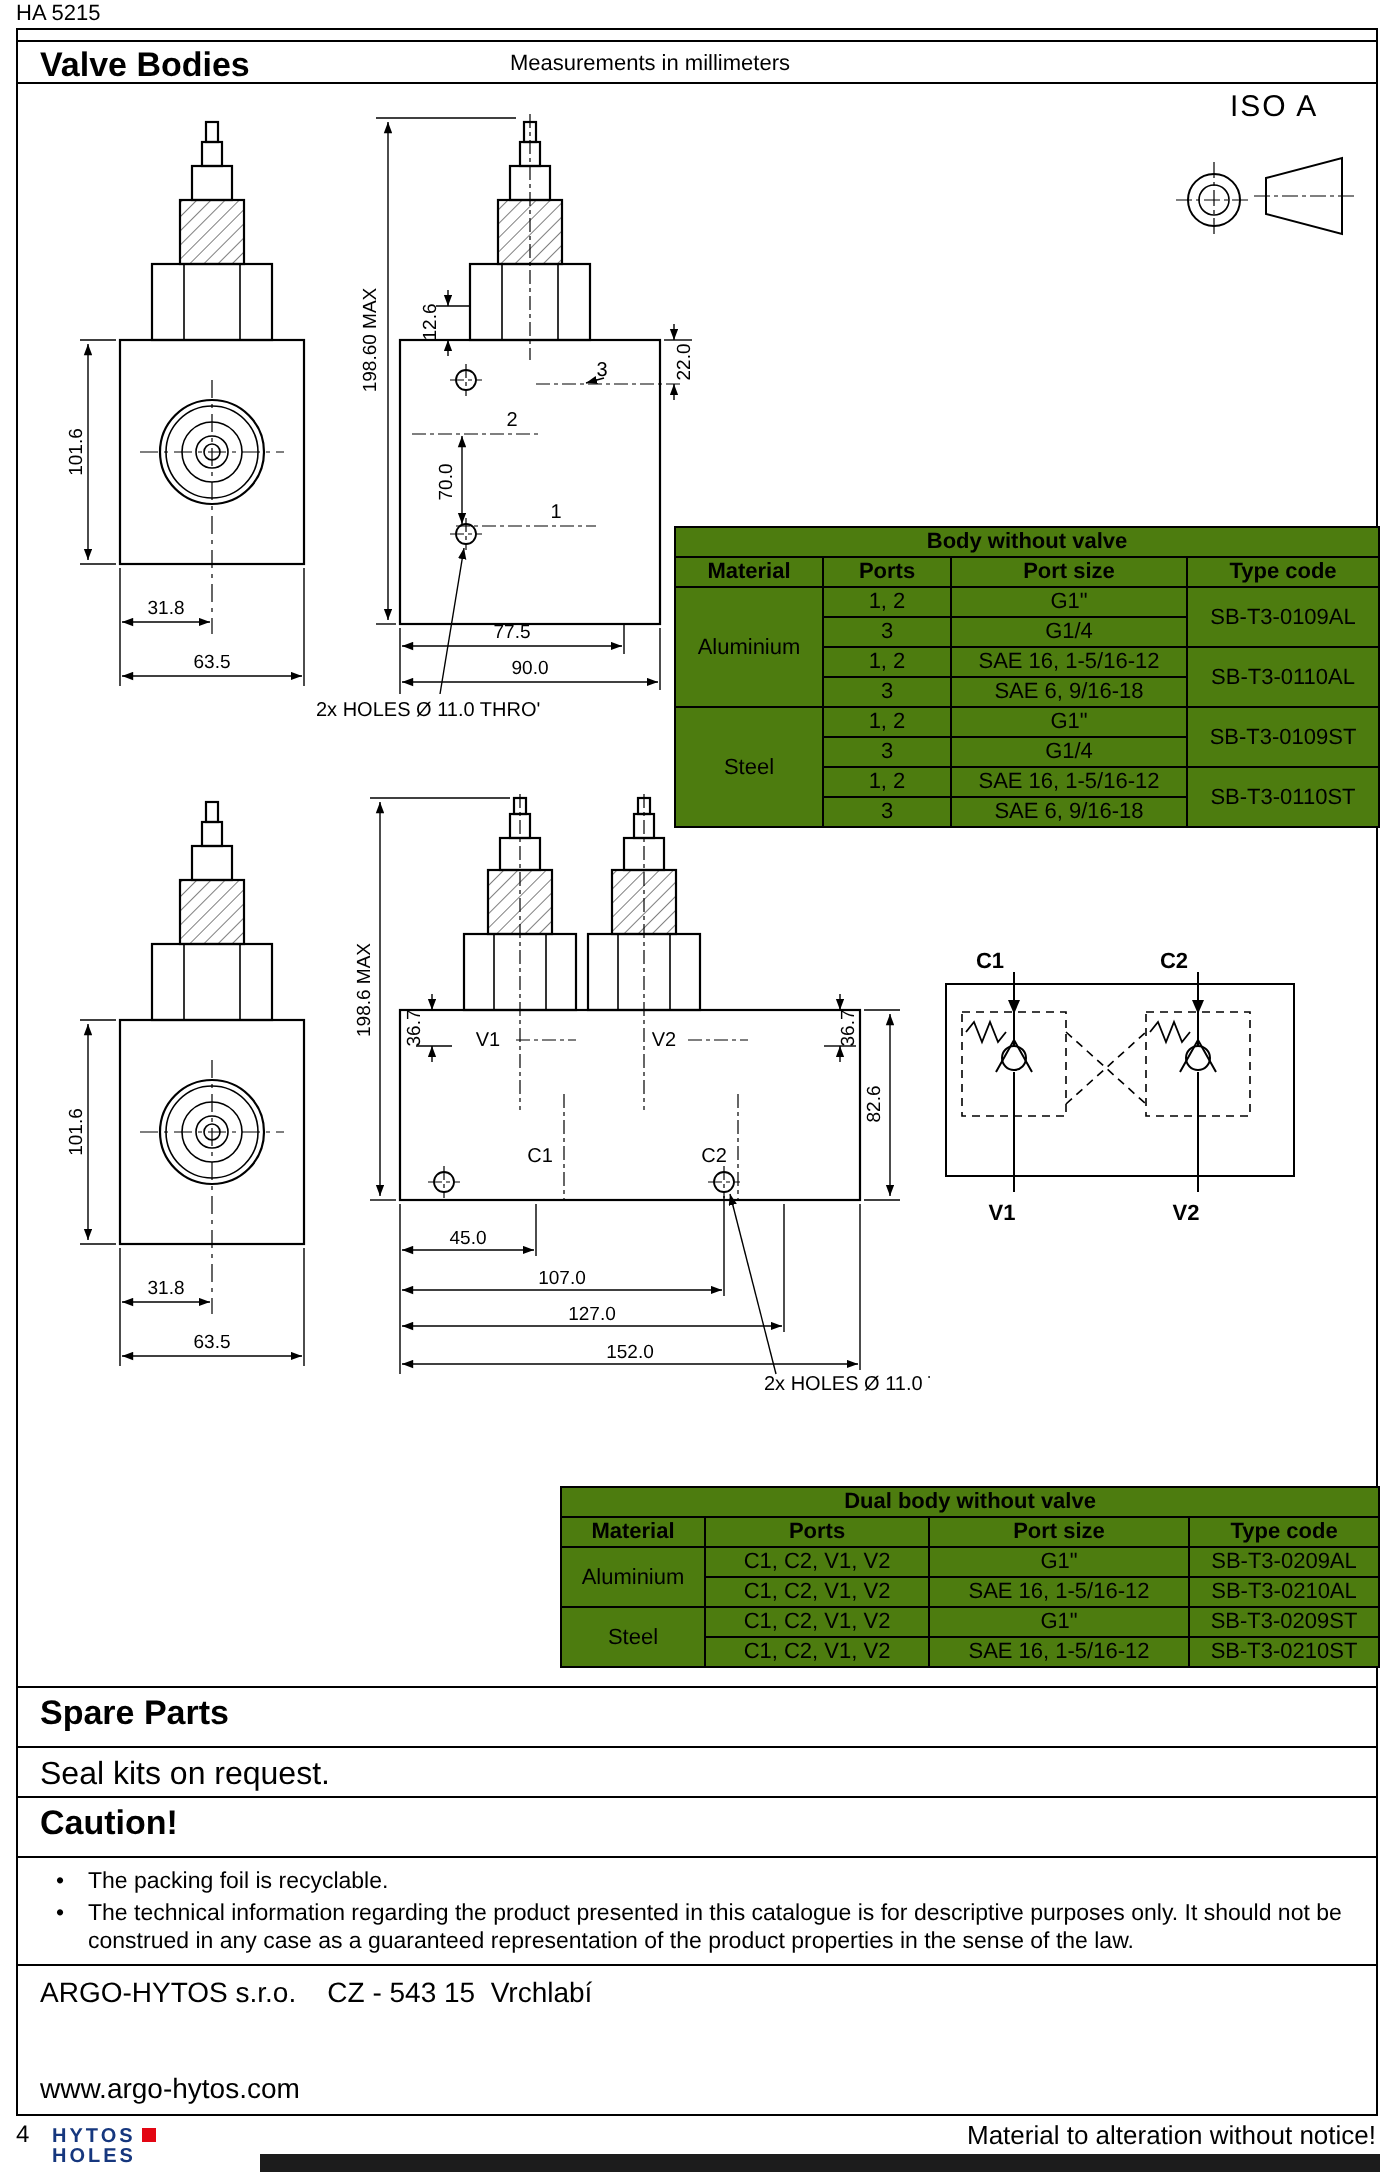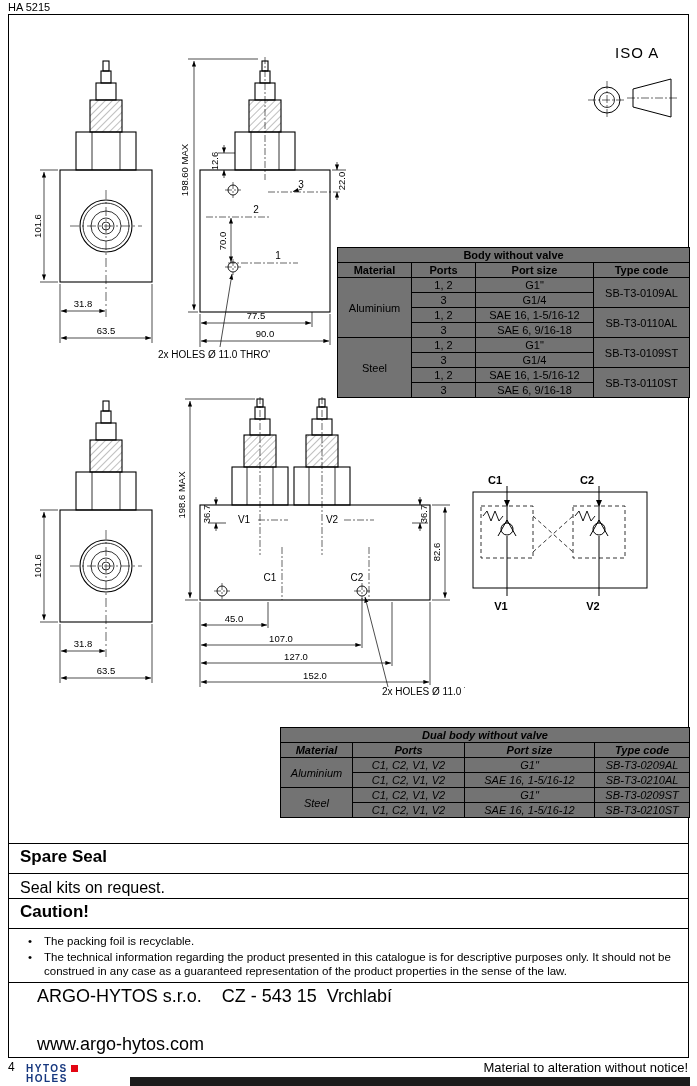--- a/index.html
+++ b/index.html
@@ -14,29 +14,29 @@
                 border-top:1px solid #000; border-bottom:1px solid #000; }
   .h1 { font-size:17px; font-weight:bold; }
   .subtitle { font-size:11px; }
   svg.draw { position:absolute; }
   svg text { font-family:"Liberation Sans", sans-serif; font-size:9.5px; fill:#000; stroke:none; }
   svg text.port { font-size:10px; }
   svg text.note { font-size:10px; }
   svg text.lbl  { font-size:11px; font-weight:bold; }
   svg text.iso  { font-size:15px; letter-spacing:1px; }
   .dtable { position:absolute; border-collapse:collapse; table-layout:fixed;
-            font-size:11px; line-height:12px; background:#737373; }
+            font-size:11px; line-height:12px; background:#4d7c0f;margin-top:16px; }
   .dtable td { border:1px solid #000; text-align:center; padding:1px 2px; white-space:nowrap; overflow:hidden; }
   .dtable .tt, .dtable .th { font-weight:bold; }
   .notetext { position:absolute; font-size:12px; }
   .secbody { position:absolute; font-size:16px; }
   .bullets { position:absolute; left:28px; top:934px; width:652px; font-size:11.5px; line-height:14px; }
   .bullets .item { display:flex; margin-bottom:2px; }
   .bullets .b { width:16px; flex:0 0 16px; }
-  .contact { font-size:18px; line-height:16px;margin-left:17px; }
+  .contact { font-size:14px; line-height:16px; }
   .pre { white-space:pre-wrap; }
   .email { text-decoration:underline; }
   .pagenum { position:absolute; left:8px; top:1060px; font-size:12px; }
   .altnote { position:absolute; right:9px; top:1060px; font-size:13px; }
   .logo { position:absolute; left:26px; top:1064px; font-weight:bold; font-size:10px;
           line-height:10px; color:#16377e; letter-spacing:1.5px; }
   .logo .sq { display:inline-block; width:7px; height:7px; background:#e30613; margin-left:3px; }
   .footbar { position:absolute; left:130px; top:1077px; width:560px; height:9px; background:#1c1c1c; }
 </style>
 </head>
@@ -44,20 +44,24 @@
 
 <div class="page">
 
   <div class="docnum">HA 5215</div>
 
   <div class="hline" style="left:8px; top:14px; width:681px;"></div>
   <div class="vline" style="left:8px; top:14px; height:1043px;"></div>
   <div class="vline" style="left:688px; top:14px; height:1043px;"></div>
   <div class="hline" style="left:8px; top:1057px; width:681px;"></div>
 
+  <div class="titlestrip">
+    <span class="h1 abs" style="left:12px; top:2px;">Valve Bodies</span>
+    <span class="subtitle abs" style="left:247px; top:5px;">Measurements in millimeters</span>
+  </div>
 
   <svg class="draw" style="left:575px; top:42px;" width="112" height="80" viewBox="0 0 112 80">
     <text class="iso" x="40" y="16">ISO A</text>
     <g stroke="#000" fill="none" stroke-width="1">
       <circle cx="32" cy="58" r="13"></circle>
       <circle cx="32" cy="58" r="7.5" stroke-width="0.8"></circle>
       <g stroke-width="0.6" stroke-dasharray="8 2 2 2">
         <line x1="13" y1="58" x2="51" y2="58"></line>
         <line x1="32" y1="39" x2="32" y2="77"></line>
         <line x1="52" y1="56" x2="104" y2="56"></line>
@@ -358,21 +362,21 @@
       </g>
       <path d="M39,30 L45,30 L42,37 Z" fill="#000" stroke="none"></path>
       <path d="M131,30 L137,30 L134,37 Z" fill="#000" stroke="none"></path>
     </g>
     <text class="lbl" x="30" y="14" text-anchor="middle">C1</text>
     <text class="lbl" x="122" y="14" text-anchor="middle">C2</text>
     <text class="lbl" x="36" y="140" text-anchor="middle">V1</text>
     <text class="lbl" x="128" y="140" text-anchor="middle">V2</text>
   </svg>
 
-  <table class="dtable" style="left:280px; top:727px; width:409px;font-style:italic;">
+  <table class="dtable" style="left:280px; top:727px; width:409px;">
     <colgroup>
         <col style="width:72px">
         <col style="width:112px">
         <col style="width:130px">
         <col style="width:95px">
       </colgroup>
     <tbody>
         <tr>
           <td colspan="4" class="tt">Dual body without valve</td>
         </tr>
@@ -402,21 +406,21 @@
     <tr>
       <td>C1, C2, V1, V2</td>
       <td>SAE 16, 1-5/16-12</td>
       <td>SB-T3-0210ST</td>
     </tr>
   </tbody>
     </table>
 
 
   <div class="hline" style="left:8px; top:843px; width:681px;"></div>
-  <div class="abs h1" style="left:20px; top:847px;">Spare Seal</div>
+  <div class="abs h1" style="left:20px; top:847px;">Spare Parts</div>
   <div class="hline" style="left:8px; top:873px; width:681px;"></div>
   <div class="secbody" style="left:20px; top:879px;">Seal kits on request.</div>
   <div class="hline" style="left:8px; top:898px; width:681px;"></div>
 
   <div class="abs h1" style="left:20px; top:902px;">Caution!</div>
   <div class="hline" style="left:8px; top:928px; width:681px;"></div>
   <div class="bullets">
     <div class="item">
       <span class="b">•</span>
       <span>The packing foil is recyclable.</span>

